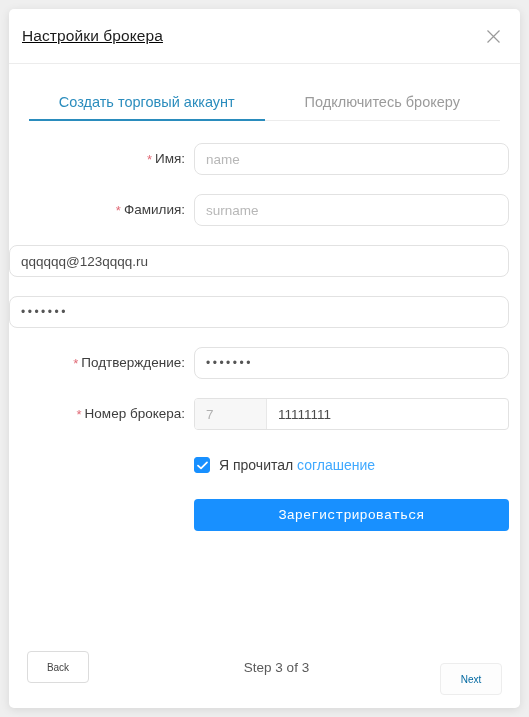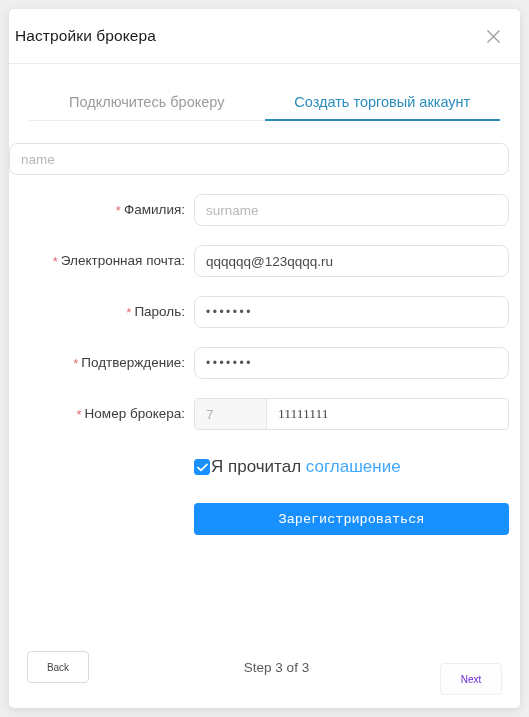--- a/index.html
+++ b/index.html
@@ -27,22 +27,23 @@
     flex-direction: column;
     overflow: hidden;
   }
   
   .modal-header {
     height: 55px;
     flex: 0 0 55px;
     border-bottom: 1px solid #ececec;
     display: flex;
     align-items: center;
-    padding: 0 18px 0 6px;
-    position: relative;
+    padding: 0 18px 0 13px;
+    position: relative;
+    text-decoration: underline;
   }
   .modal-title {
     font-size: 15.5px;
     color: #1c1c1c;
     letter-spacing: 0.1px;
   }
   .close-icon {
     position: absolute;
     right: 14px; top: 50%;
     transform: translateY(-50%);
@@ -153,21 +154,21 @@
     padding-left: 11px;
     font-size: 13.5px;
     color: #b0b0b0;
   }
   .phone-number {
     flex: 1 1 auto;
     border: 0;
     outline: none;
     padding: 0 11px;
     font-size: 13.5px;
-    font-family: Liberation Serif, serif;
+    font-family: Liberation Sans, sans-serif;
     color: #4a4a4a;
     background: transparent;
   }
   
   .agreement-row {
     display: flex;
     align-items: center;
     margin: 27px 0 0 0;
     padding-left: 185px;
   }
@@ -177,22 +178,22 @@
     background: #1890ff;
     border: 1px solid #1890ff;
     display: flex;
     align-items: center;
     justify-content: center;
     cursor: pointer;
     flex: 0 0 16px;
   }
   .checkbox svg { display: block; }
   .agreement-text {
-    margin-left: 1px;
-    font-size: 17px;
+    margin-left: 9px;
+    font-size: 14px;
     color: #3d3d3d;
   }
   .agreement-link {
     color: #40a9ff;
     cursor: pointer;
   }
   
   .submit-row {
     padding-left: 185px;
     padding-right: 11px;
@@ -224,21 +225,21 @@
     padding: 0 14px;
     background: #fff;
     border: 1px solid #dcdcdc;
     border-radius: 4px;
     font-size: 10px;
     font-family: "Liberation Sans", sans-serif;
     color: #434343;
     cursor: pointer;
   }
   .nav-btn.disabled {
-    color: #6d28d9;
+    color: #0369a1;
     border-color: #ededed;
     background: #fdfdfd;
     cursor: not-allowed;
     margin-top: 24px;
   }
   .step-indicator {
     position: absolute;
     left: 0; right: 0;
     text-align: center;
     font-size: 13.5px;
@@ -258,54 +259,51 @@
       <div class="modal-title">Настройки брокера</div>
       <div class="close-icon">
         <svg width="15" height="15" viewBox="0 0 15 15" aria-hidden="true">
           <path d="M1.5 1.5 L13.5 13.5 M13.5 1.5 L1.5 13.5" stroke="currentColor" stroke-width="1.2" fill="none"></path>
         </svg>
       </div>
     </div>
 
     <div class="tabs">
       <div class="tabs-underline"></div>
+      <div class="tab active">Создать торговый аккаунт</div>
       <div class="tab">Подключитесь брокеру</div>
-      <div class="tab active">Создать торговый аккаунт</div>
     </div>
 
     <div class="form">
 
       <div class="field-row">
+        <div class="field-label">
+          <span class="req-star">*</span><span>Имя</span>:
+        </div>
         <div class="field-control">
           <input class="input" type="text" placeholder="name" style="">
         </div>
       </div>
 
       <div class="field-row">
         <div class="field-label">
           <span class="req-star">*</span><span>Фамилия</span>:
         </div>
         <div class="field-control">
           <input class="input" type="text" placeholder="surname" style="">
         </div>
       </div>
 
       <div class="field-row">
-        <div class="field-label">
-          <span class="req-star">*</span><span>Электронная почта</span>:
-        </div>
         <div class="field-control">
           <input class="input" type="text" placeholder="" value="qqqqqq@123qqqq.ru" style="">
         </div>
       </div>
 
       <div class="field-row">
-        <div class="field-label">
-          <span class="req-star">*</span><span>Пароль</span>:
-        </div>
         <div class="field-control">
           <input class="input password" type="text" placeholder="" value="•••••••" style="">
         </div>
       </div>
 
       <div class="field-row">
         <div class="field-label">
           <span class="req-star">*</span><span>Подтверждение</span>:
         </div>
         <div class="field-control">

